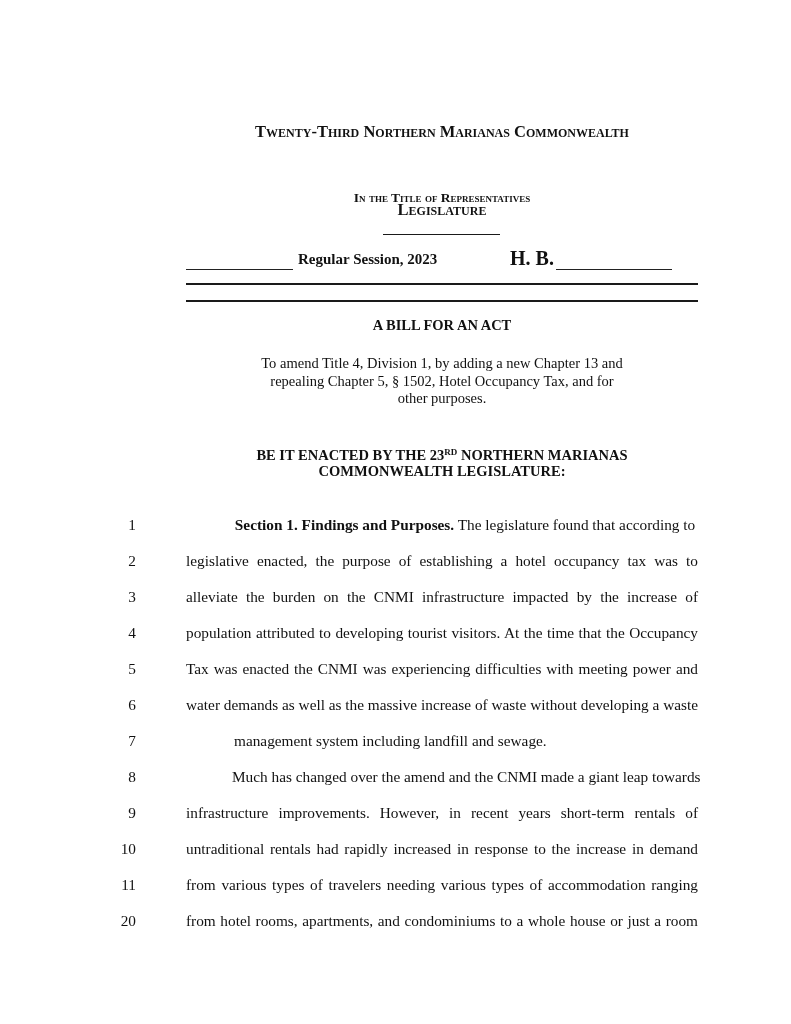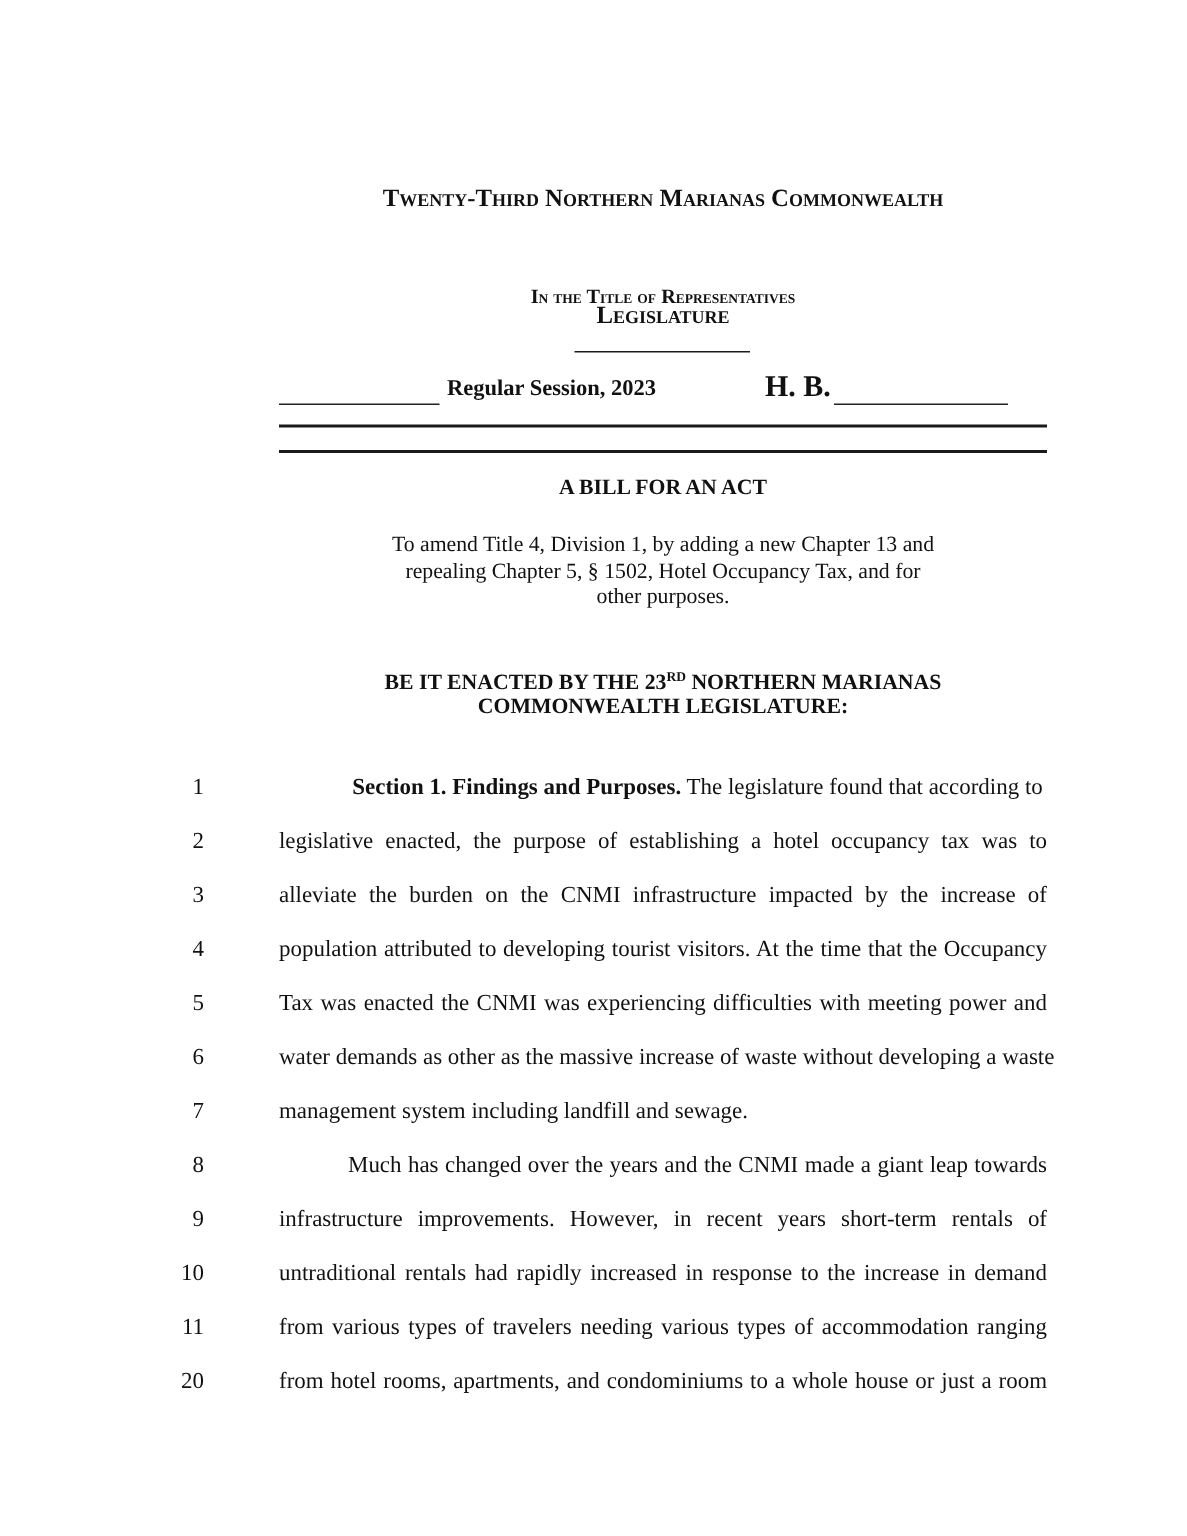--- a/index.html
+++ b/index.html
@@ -20,21 +20,21 @@
   .session-label { position: absolute; left: 112px; top: 2px; font-weight: bold; font-size: 15px; }
   .hb-label { position: absolute; left: 324px; top: -2px; font-weight: bold; font-size: 20px; text-align: right; }
   .blank-right { position: absolute; left: 370px; top: 20px; width: 116px; height: 1px; background:#222; }
   .bill-title { top: 317px; font-size: 14.5px; font-weight: bold; }
   .bill-desc { top: 355px; left: 236px; width: 412px; font-size: 14.5px; line-height: 17.5px; }
   .enact { top: 447px; font-size: 14.5px; font-weight: bold; line-height: 16px; }
   .enact sup { font-size: 9px; vertical-align: 5px; line-height: 0; }
   .line { position: absolute; left: 0; width: 791px; height: 20px; font-size: 15.3px; }
   .ln { position: absolute; left: 104px; width: 32px; text-align: right; }
   .txt { position: absolute; left: 186px; width: 512px; text-align: justify; text-align-last: justify; white-space: nowrap; }
-  .txt.last { text-align-last: left; }
+  .txt.last { text-align-last: left; margin-left: 48px; }
   .txt.indent { left: 232px; width: 466px; }
   .txt b { font-weight: bold; }
   .flex { display: flex; justify-content: center; }
 </style>
 </head>
 <body>
 
 <div class="page">
 
   <div class="center sc h1">Twenty-Third Northern Marianas Commonwealth</div>
@@ -83,29 +83,29 @@
   <div class="line" style="top:624px;">
     <span class="ln">4</span>
     <span class="txt">population attributed to developing tourist visitors. At the time that the Occupancy</span>
   </div>
   <div class="line" style="top:660px;">
     <span class="ln">5</span>
     <span class="txt">Tax was enacted the CNMI was experiencing difficulties with meeting power and</span>
   </div>
   <div class="line" style="top:696px;">
     <span class="ln">6</span>
-    <span class="txt">water demands as other as the massive increase of waste without developing a waste</span>
+    <span class="txt">water demands as well as the massive increase of waste without developing a waste</span>
   </div>
   <div class="line" style="top:732px;">
     <span class="ln">7</span>
     <span class="txt last">management system including landfill and sewage.</span>
   </div>
   <div class="line" style="top:768px;">
     <span class="ln">8</span>
-    <span class="txt indent">Much has changed over the years and the CNMI made a giant leap towards</span>
+    <span class="txt indent">Much has changed over the amend and the CNMI made a giant leap towards</span>
   </div>
   <div class="line" style="top:804px;">
     <span class="ln">9</span>
     <span class="txt">infrastructure improvements. However, in recent years short-term rentals of</span>
   </div>
   <div class="line" style="top:840px;">
     <span class="ln">10</span>
     <span class="txt">untraditional rentals had rapidly increased in response to the increase in demand</span>
   </div>
   <div class="line" style="top:876px;padding-left:44px;">

